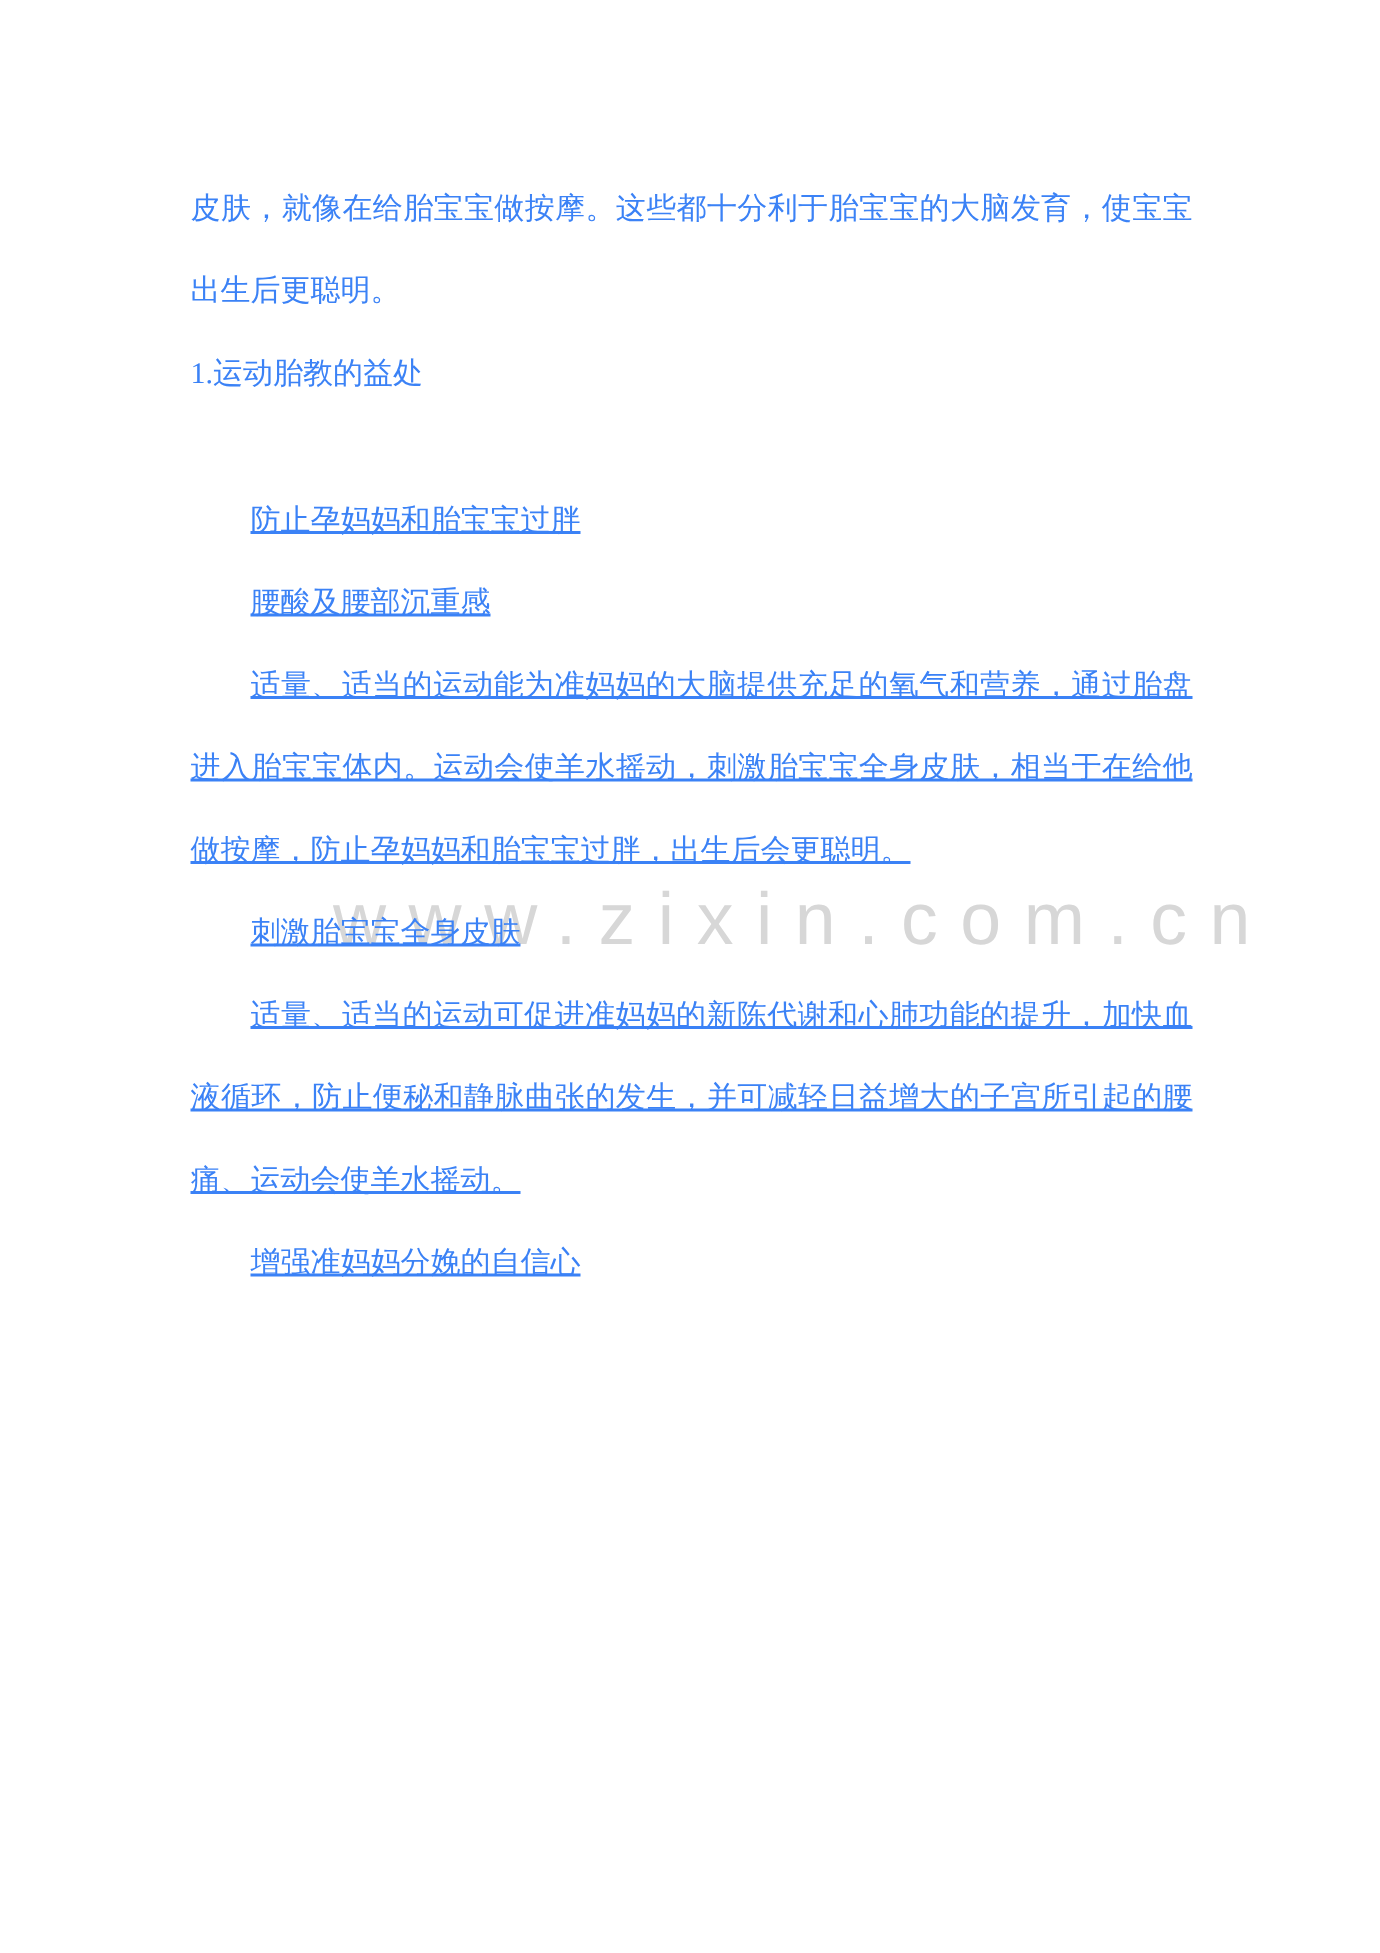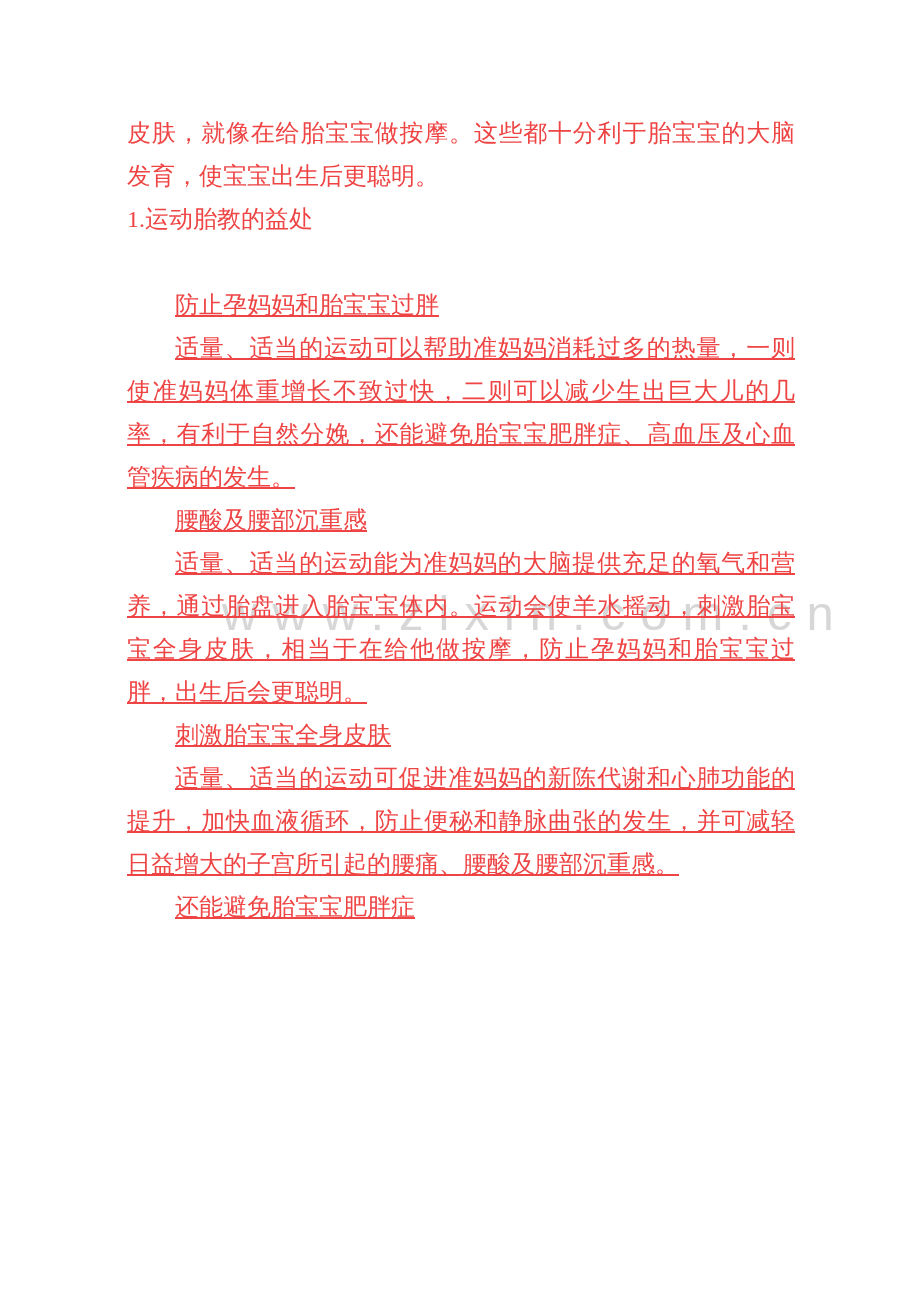--- a/index.html
+++ b/index.html
@@ -33,23 +33,23 @@
     color: #d7d7d7;
     white-space: nowrap;
     user-select: none;
   }
   .doc-body {
     position: absolute;
     left: 127px;
     top: 112px;
     width: 668px;
     z-index: 1;
-    font-size: 24px;
-    line-height: 43px;
-    color: #ef4444;
+    font-size: 20px;
+    line-height: 55px;
+    color: #3b82f6;
     text-align: justify;
   }
   .doc-body p.para {
     margin: 0;
     padding: 0;
   }
   .doc-body p.indent {
     text-indent: 2em;
     text-decoration: underline;
   }
@@ -63,20 +63,19 @@
 </head>
 <body>
 
 <div class="page">
   <div class="watermark">www.zixin.com.cn</div>
   <div class="doc-body">
       <p class="para flush">皮肤，就像在给胎宝宝做按摩。这些都十分利于胎宝宝的大脑发育，使宝宝出生后更聪明。</p>
       <p class="para flush">1.运动胎教的益处</p>
       <p class="para blank"></p>
       <p class="para indent">防止孕妈妈和胎宝宝过胖</p>
-      <p class="para indent">适量、适当的运动可以帮助准妈妈消耗过多的热量，一则使准妈妈体重增长不致过快，二则可以减少生出巨大儿的几率，有利于自然分娩，还能避免胎宝宝肥胖症、高血压及心血管疾病的发生。</p>
       <p class="para indent">腰酸及腰部沉重感</p>
       <p class="para indent">适量、适当的运动能为准妈妈的大脑提供充足的氧气和营养，通过胎盘进入胎宝宝体内。运动会使羊水摇动，刺激胎宝宝全身皮肤，相当于在给他做按摩，防止孕妈妈和胎宝宝过胖，出生后会更聪明。</p>
       <p class="para indent">刺激胎宝宝全身皮肤</p>
-      <p class="para indent">适量、适当的运动可促进准妈妈的新陈代谢和心肺功能的提升，加快血液循环，防止便秘和静脉曲张的发生，并可减轻日益增大的子宫所引起的腰痛、腰酸及腰部沉重感。</p>
-      <p class="para indent">还能避免胎宝宝肥胖症</p>
+      <p class="para indent">适量、适当的运动可促进准妈妈的新陈代谢和心肺功能的提升，加快血液循环，防止便秘和静脉曲张的发生，并可减轻日益增大的子宫所引起的腰痛、运动会使羊水摇动。</p>
+      <p class="para indent">增强准妈妈分娩的自信心</p>
     </div>
 </div>
 
 </body></html>

